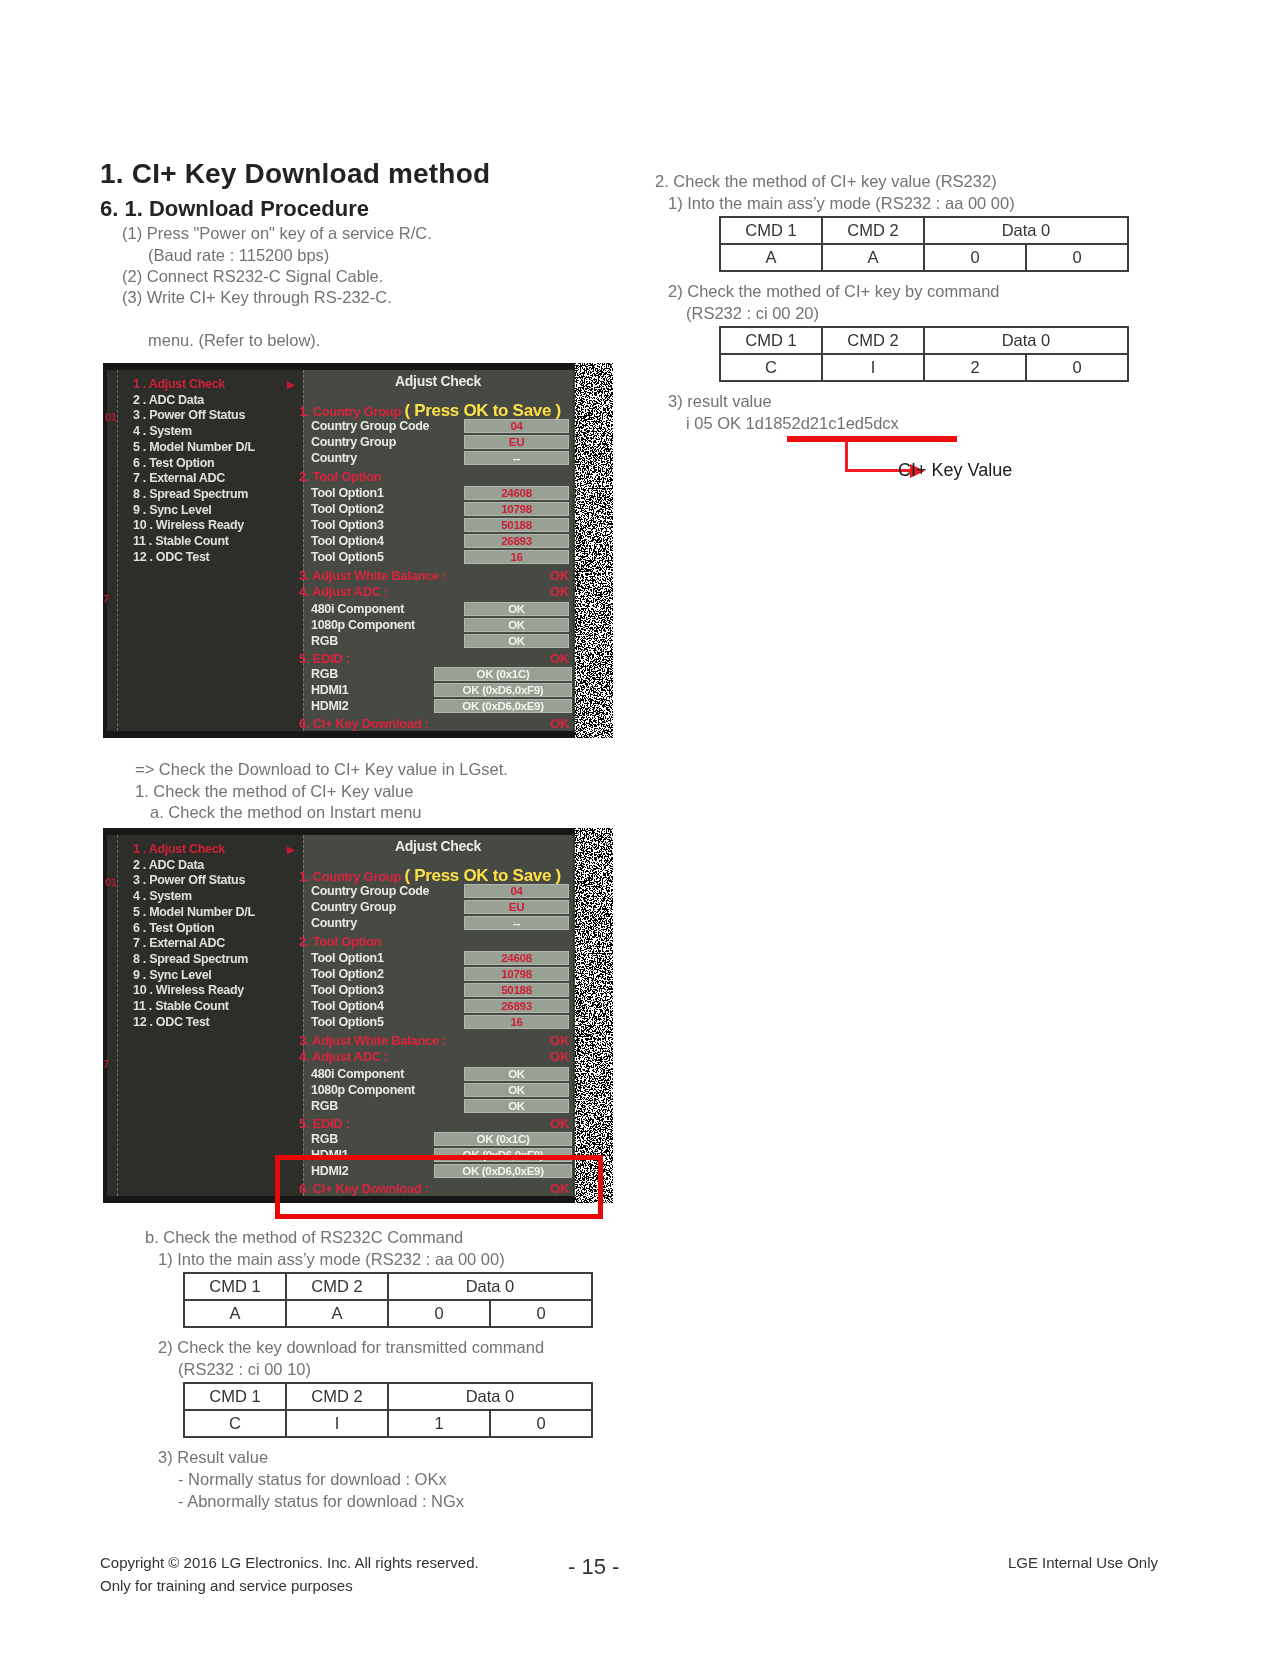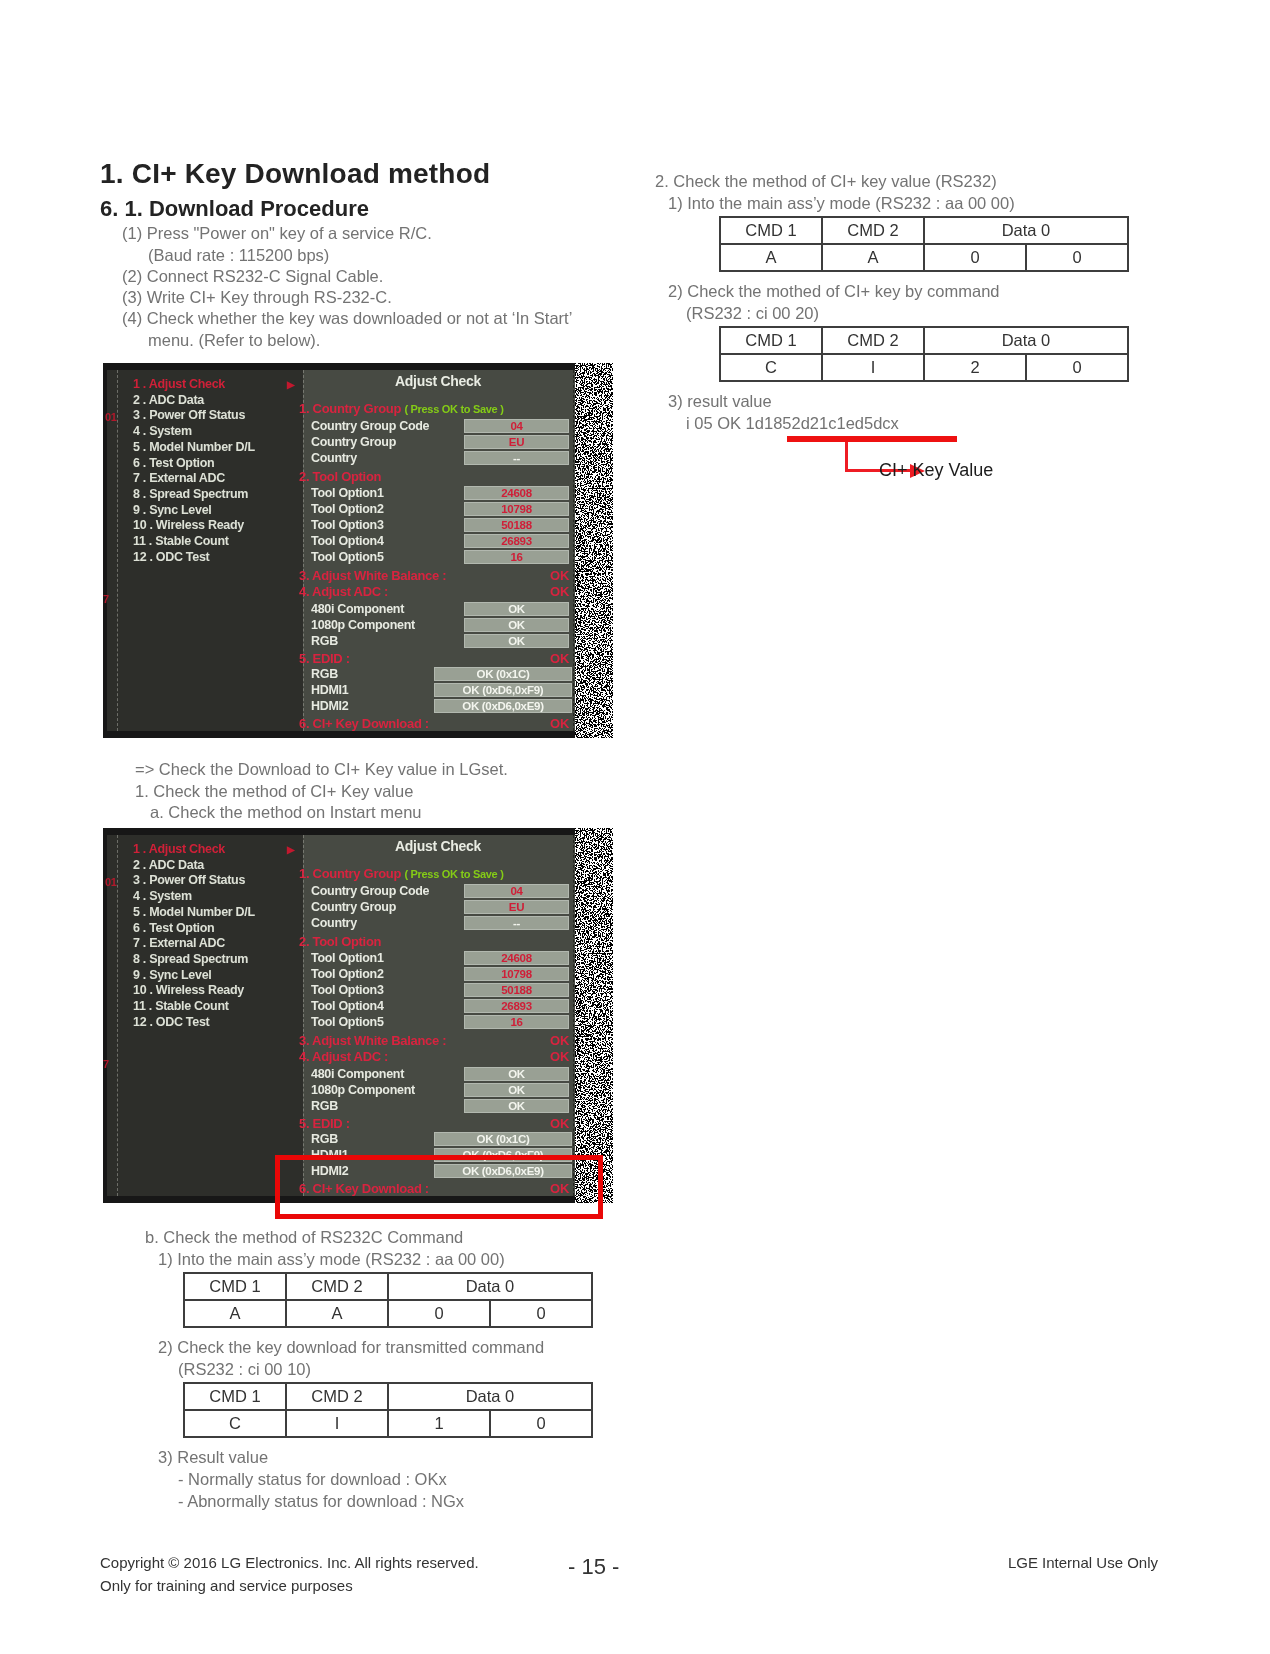--- a/index.html
+++ b/index.html
@@ -30,21 +30,21 @@
   .shot .dash1{position:absolute;left:14px;top:7px;height:361px;border-left:1px dashed rgba(230,230,220,0.35);}
   .shot .dash2{position:absolute;left:200px;top:7px;height:361px;border-left:1px dashed rgba(230,230,220,0.30);}
   .shot .dash3{position:absolute;left:470px;top:7px;height:361px;border-left:1px dashed rgba(0,0,0,0.45);}
   .shot .noise{position:absolute;left:472px;top:0;width:38px;height:375px;}
   .osd-title{position:absolute;left:200px;width:270px;text-align:center;color:#e9ece3;font-size:14px;}
   .m-item{position:absolute;left:30px;font-size:12.5px;color:#dde1d6;}
   .m-item.sel{color:#cf2038;}
   .m-cursor{position:absolute;left:184px;color:#c2182e;font-size:10px;}
   .m-mark{position:absolute;color:#b2182b;font-size:11px;}
   .r-sec{position:absolute;left:196px;font-size:13px;color:#d8233f;}
-  .r-note{color:#84cc16;font-size:11px;}
+  .r-note{color:#fde047;font-size:17px;}
   .r-label{position:absolute;left:208px;font-size:12.5px;color:#e7eae1;}
   .r-ok{position:absolute;right:44px;font-size:13px;color:#d8233f;text-align:right;}
   .vbox{
     position:absolute;left:361px;width:105px;height:14px;background:#99a094;
     text-align:center;font-size:11.5px;line-height:14px;color:#f3f5ee;
     box-shadow:inset 0 0 0 1px rgba(255,255,255,0.25);
   }
   .vbox.wide{left:331px;width:138px;}
   .vbox.redv{color:#cf1f38;}
   .hl-rect{position:absolute;left:172px;top:327px;width:318px;height:54px;border:5px solid #ea0707;}
@@ -76,21 +76,20 @@
 
 <div class="page">
 
   <div class="abs h1" style="left:100px;top:158px">1. CI+ Key Download method</div>
   <div class="abs h2" style="left:100px;top:196px">6. 1. Download Procedure</div>
 
   <div class="abs body-txt" style="left:122px;top:224px">(1) Press "Power on" key of a service R/C.</div>
   <div class="abs body-txt" style="left:148px;top:246px">(Baud rate : 115200 bps)</div>
   <div class="abs body-txt" style="left:122px;top:267px">(2) Connect RS232-C Signal Cable.</div>
   <div class="abs body-txt" style="left:122px;top:288px">(3) Write CI+ Key through RS-232-C.</div>
-  <div class="abs body-txt" style="left:122px;top:309px">(4) Check whether the key was downloaded or not at ‘In Start’</div>
   <div class="abs body-txt" style="left:148px;top:331px">menu. (Refer to below).</div>
 
   <div class="shot" style="left:103px;top:363px">
     <div class="menu-panel"></div>
     <div class="frame-top"></div>
     <div class="frame-bottom"></div>
     <div class="frame-left"></div>
     <div class="dash1"></div>
     <div class="dash2"></div>
     <div class="dash3"></div>
@@ -320,20 +319,20 @@
   </tbody>
     </table>
 
   <div class="abs body-txt" style="left:668px;top:392px">3) result value</div>
   <div class="abs body-txt" style="left:686px;top:414px">i 05 OK 1d1852d21c1ed5dcx</div>
 
   <div class="red-underline" style="left:787px;top:436px;width:170px"></div>
   <div class="arrow-v" style="left:845px;top:442px;height:30px"></div>
   <div class="arrow-h" style="left:845px;top:469px;width:65px"></div>
   <div class="arrow-head" style="left:910px;top:464px"></div>
-  <div class="abs keyval" style="left:879px;top:460px">CI+ Key Value</div>
+  <div class="abs keyval" style="left:898px;top:460px">CI+ Key Value</div>
 
   <div class="abs footer-txt" style="left:100px;top:1554px">Copyright  © 2016  LG Electronics. Inc. All rights reserved.</div>
   <div class="abs footer-txt" style="left:100px;top:1577px">Only for training and service purposes</div>
   <div class="abs footer-txt" style="left:568px;top:1554px;font-size:22px">- 15 -</div>
   <div class="abs footer-txt" style="right:112px;top:1554px">LGE Internal Use Only</div>
 
 </div>
 
 </body></html>

